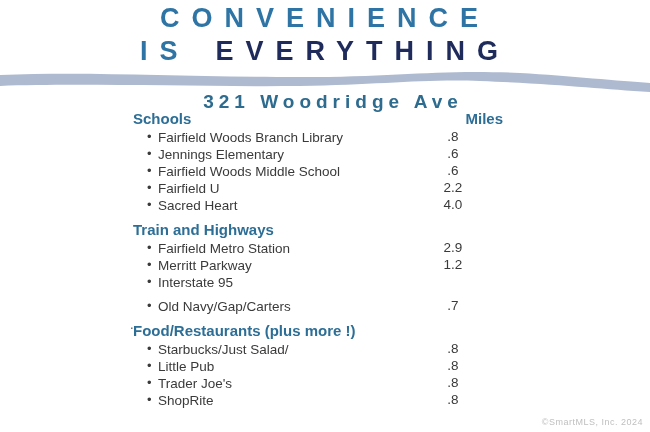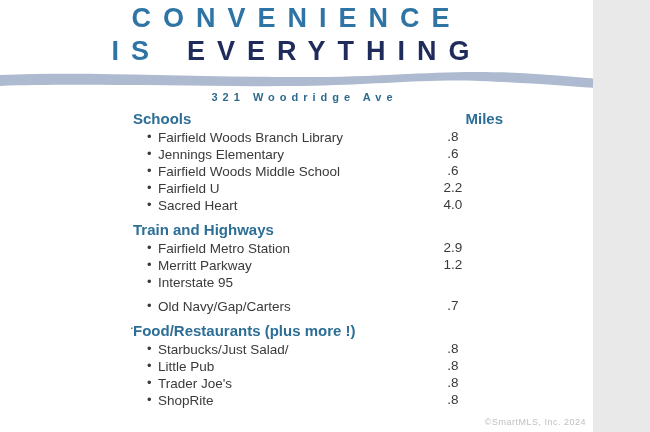--- a/index.html
+++ b/index.html
@@ -1,18 +1,18 @@
 <!DOCTYPE html>
 <html><head>
 <meta charset="utf-8">
 <style>
   html,body{margin:0;padding:0;background:#e9e9e9;}
   .page{
     position:relative;
-    width:593px;height:432px;
+    width:650px;height:432px;
     background:#ffffff;
     overflow:hidden;
     font-family:"Liberation Sans", sans-serif;
   }
   
   .title-line1{
     position:absolute;top:3px;left:0;right:0;
     text-align:center;
     font-size:27px;font-weight:bold;
     letter-spacing:12px;
@@ -27,21 +27,21 @@
     white-space:nowrap;
   }
   .title-line2 .w-is{color:#2E74A5;margin-right:26px;}
   .title-line2 .w-everything{color:#1F2B5B;}
   
   .wave{position:absolute;top:64px;left:0;width:650px;height:30px;display:block;}
   
   .address{
     position:absolute;top:91px;left:16px;right:0;
     text-align:center;
-    font-size:11px;font-weight:bold;
+    font-size:19px;font-weight:bold;
     letter-spacing:5px;
     color:#2D6B8F;
     white-space:nowrap;
   }
   
   .content{position:absolute;top:109px;left:133px;width:497px;}
   .section{margin-bottom:7px;}
   .section-heading-row{position:relative;height:19px;line-height:19px;}
   .section-heading{
     font-size:15px;font-weight:bold;color:#2D6E96;

